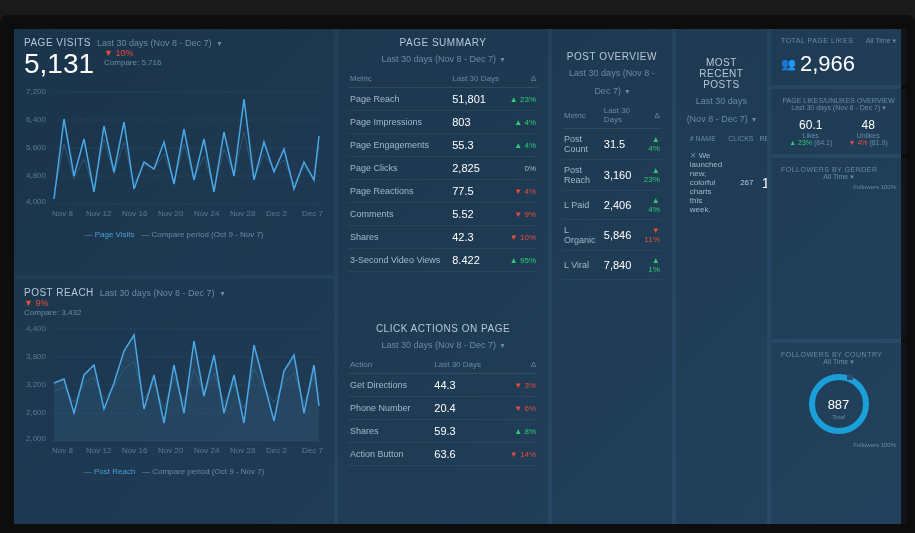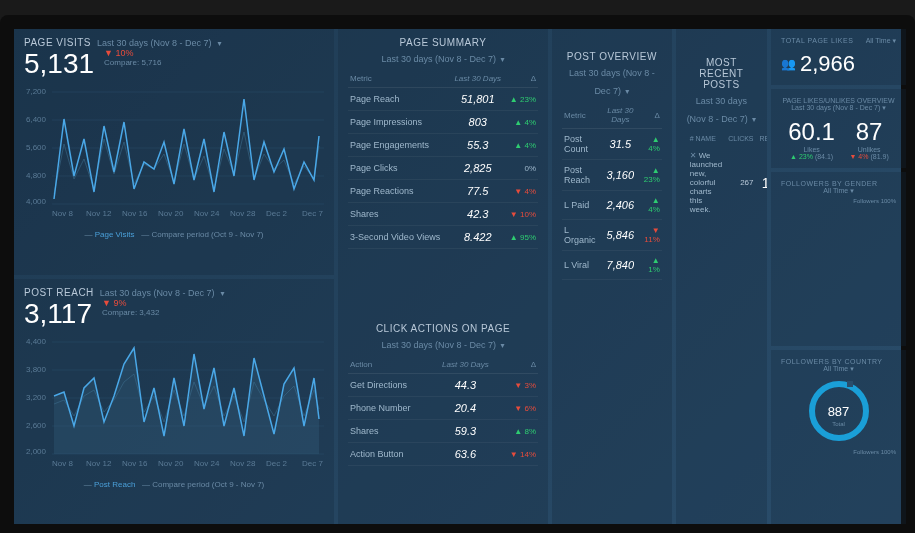--- a/index.html
+++ b/index.html
@@ -25,27 +25,27 @@
 .delta-up { color:#2ecc71; font-size:9px; }
 .compare { font-size:8px; color:#6a8aa5; }
 .chart { margin-top:4px; }
 .chart svg { width:100%; height:auto; }
 .axis-text { fill:#5a7a95; font-size:8px; }
 .legend { text-align:center; font-size:8px; color:#6a8aa5; margin-top:2px; }
 .legend .primary { color:#4a9fd8; }
 .tbl { width:100%; font-size:9px; color:#9fb8cc; border-collapse:collapse; }
 .tbl th { text-align:left; font-weight:400; color:#6a8aa5; font-size:8px; padding:4px 2px; border-bottom:1px solid rgba(255,255,255,.08); }
 .tbl th:last-child,.tbl td:last-child { text-align:right; }
-.tbl th:nth-child(2),.tbl td:nth-child(2) { text-align:center;font-style:italic; }
+.tbl th:nth-child(2),.tbl td:nth-child(2) { text-align:left; }
 .tbl td { padding:5px 2px; border-bottom:1px solid rgba(255,255,255,.05); }
 .tbl td:nth-child(2) { color:#fff; font-size:11px; }
 .center-title { text-align:center; margin-bottom:4px; }
 .small-panel { flex:0 0 auto; }
 .stat-pair { display:flex; justify-content:space-around; text-align:center; margin-top:6px; }
-.stat-pair .num { font-size:24px; color:#fff; font-weight:300; }
+.stat-pair .num { font-size:12px; color:#fff; font-weight:300; }
 .stat-pair .lbl { font-size:7px; color:#6a8aa5; }
 .donut-wrap { display:flex; justify-content:center; margin:8px 0; }
 .donut { width:60px; height:60px; border-radius:50%; border:6px solid #1a9fd8; display:flex; align-items:center; justify-content:center; position:relative; }
 .donut .notch { position:absolute; top:-6px; right:10px; width:6px; height:6px; background:#2a4d6b; }
 .donut-num { color:#fff; font-size:13px; font-weight:500; }
 .donut-sub { position:absolute; bottom:8px; font-size:6px; color:#6a8aa5; }
 .tiny { font-size:7px; color:#6a8aa5; text-align:center; }
 .posts-tbl { width:100%; font-size:8px; color:#9fb8cc; }
 .posts-tbl th { text-align:left; font-weight:400; color:#6a8aa5; font-size:7px; padding:3px 2px; }
 .posts-tbl th:nth-child(2),.posts-tbl th:nth-child(3) { text-align:right; }
@@ -110,21 +110,20 @@
     <div class="legend">— <span class="primary">Page Visits</span> &nbsp; — <span>Compare period (Oct 9 - Nov 7)</span></div>
   </div>
 
   <div class="panel chart-block">
     <div class="title-row">
       <span class="section-title">POST REACH</span>
       <span class="date-range">Last 30 days (Nov 8 - Dec 7)</span>
       <span class="chev">▾</span>
     </div>
     <div class="title-row" style="align-items:flex-start;gap:10px;">
-      <span class="big-num">3,117</span>
       <div>
         <div class="delta-down">▼ <span>9%</span></div>
         <div class="compare">Compare: 3,432</div>
       </div>
     </div>
     <div class="chart">
       <svg viewBox="0 0 300 140">
         <g class="axis-text">
           <text x="2" y="10">4,400</text>
                 <text x="2" y="38">3,800</text>
@@ -190,20 +189,25 @@
                 <td>Page Clicks</td>
                 <td>2,825</td>
                 <td class="" style="font-size:8px">0%</td>
               </tr>
               <tr>
                 <td>Page Reactions</td>
                 <td>77.5</td>
                 <td class="delta-down" style="font-size:8px">▼ 4%</td>
               </tr>
               <tr>
+                <td>Comments</td>
+                <td>5.52</td>
+                <td class="delta-down" style="font-size:8px">▼ 9%</td>
+              </tr>
+              <tr>
                 <td>Shares</td>
                 <td>42.3</td>
                 <td class="delta-down" style="font-size:8px">▼ 10%</td>
               </tr>
               <tr>
                 <td>3-Second Video Views</td>
                 <td>8.422</td>
                 <td class="delta-up" style="font-size:8px">▲ 95%</td>
               </tr>
             </tbody>
@@ -330,21 +334,21 @@
   <div class="panel small-panel">
     <div class="tiny" style="text-align:center"><span>PAGE LIKES/UNLIKES OVERVIEW</span></div>
     <div class="tiny" style="text-align:center"><span>Last 30 days (Nov 8 - Dec 7)</span> ▾</div>
     <div class="stat-pair">
       <div>
         <div class="num">60.1</div>
         <div class="lbl">Likes</div>
         <div class="delta-up" style="font-size:7px"><span>▲ 23%</span> <span style="color:#6a8aa5">(84.1)</span></div>
       </div>
       <div>
-        <div class="num">87</div>
+        <div class="num">48</div>
         <div class="lbl">Unlikes</div>
         <div class="delta-down" style="font-size:7px"><span>▼ 4%</span> <span style="color:#6a8aa5">(81.9)</span></div>
       </div>
     </div>
   </div>
 
   <div class="panel" style="flex:1">
     <div class="header-row">
             <span class="tpf">FOLLOWERS BY GENDER</span>
           </div>

